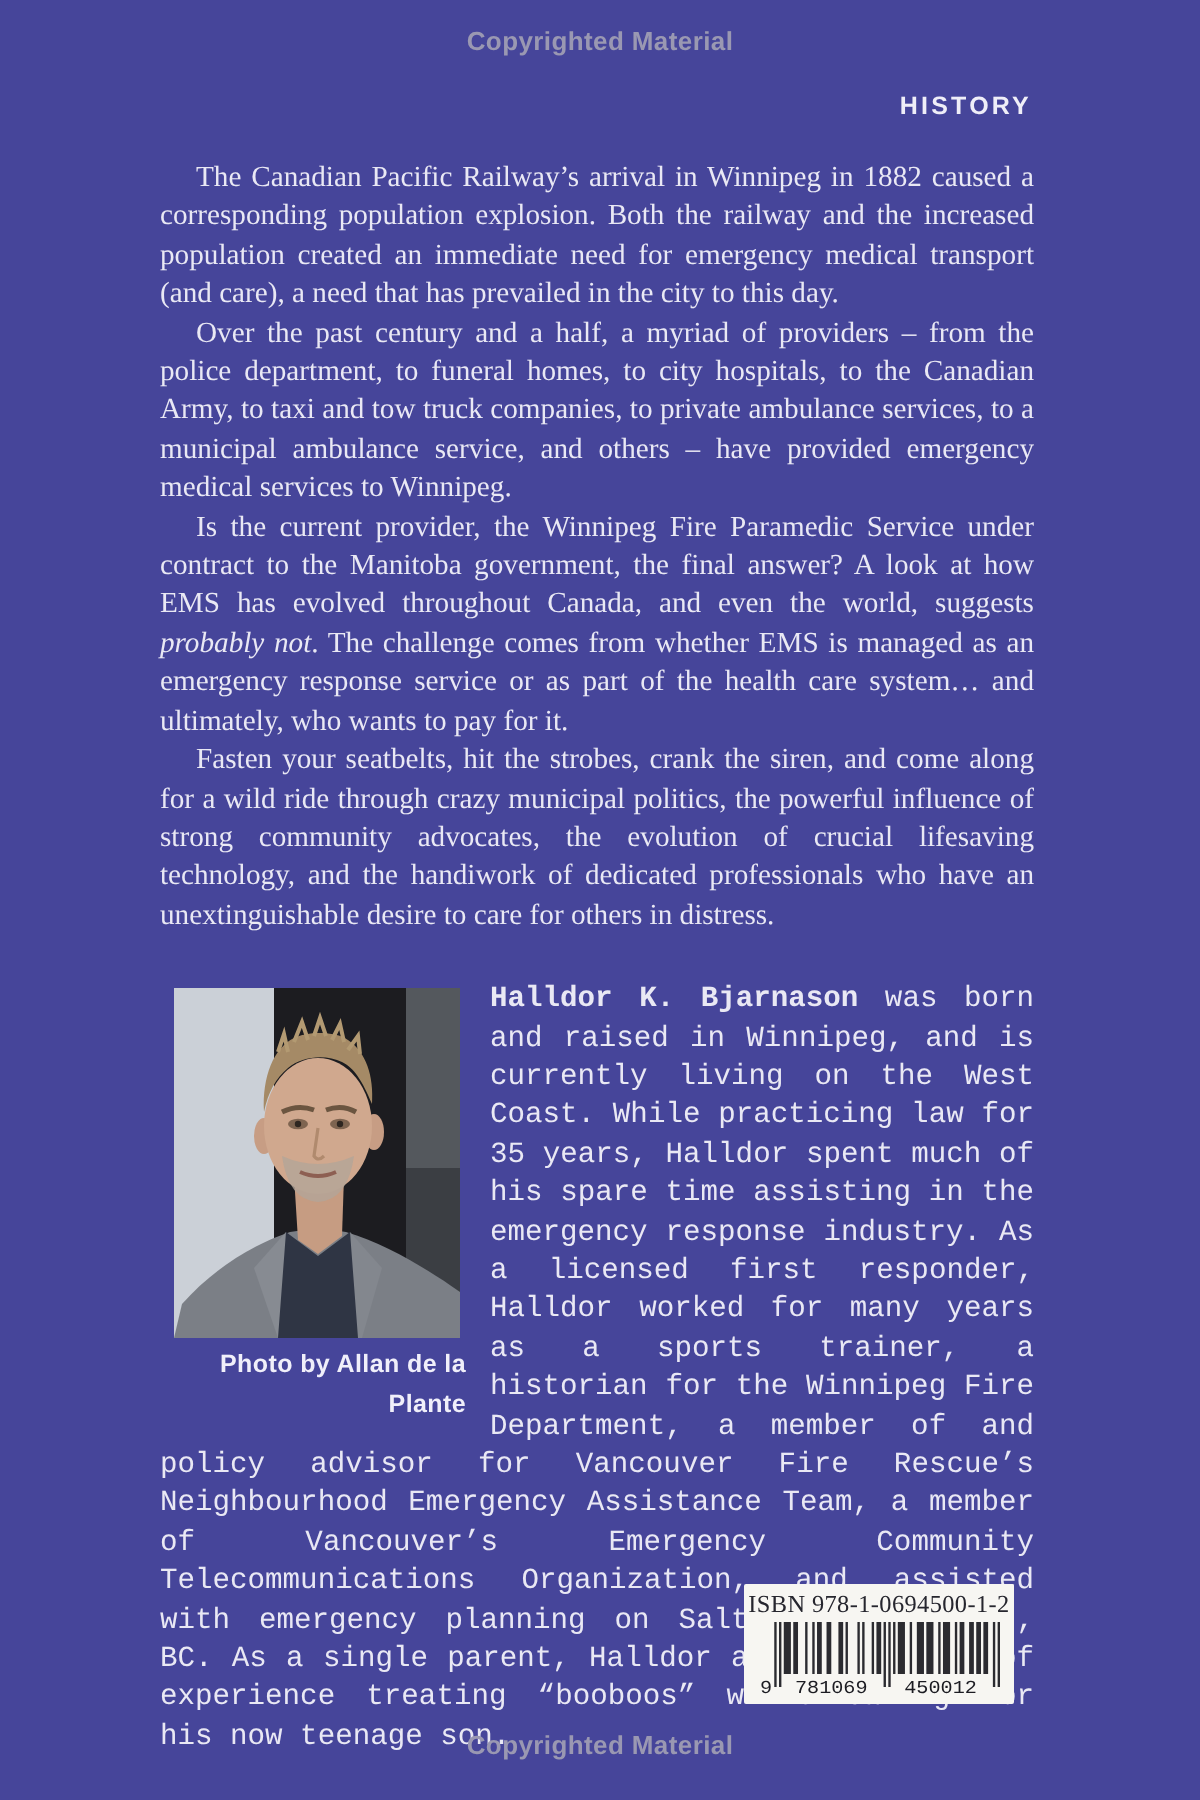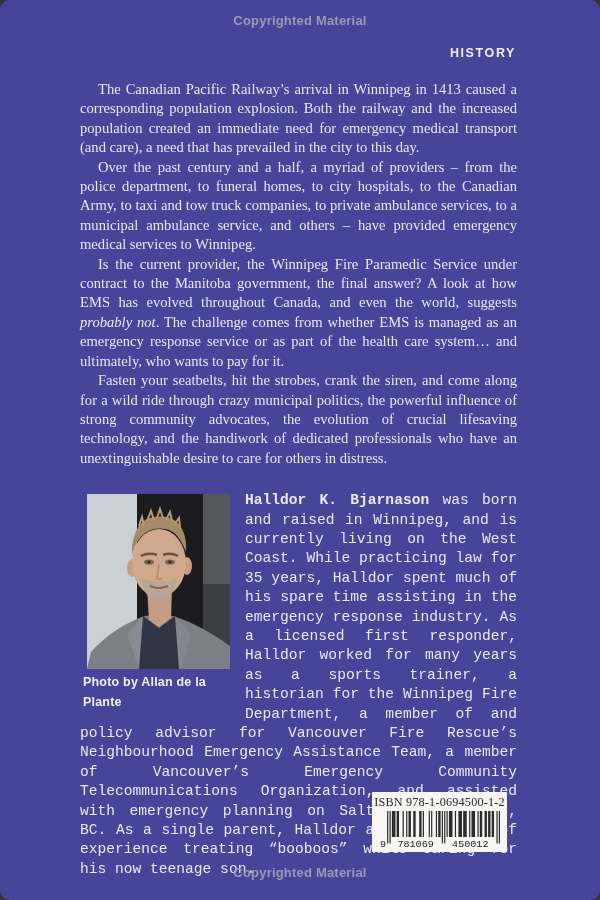--- a/index.html
+++ b/index.html
@@ -1,33 +1,33 @@
 <!DOCTYPE html>
 <html lang="en"><head>
 <meta charset="utf-8">
 <style>
   html,body{margin:0;padding:0;background:#35343c;}
   .cover{position:relative;width:600px;height:900px;background:#46459a;overflow:hidden;
-    font-family:"Liberation Serif","DejaVu Serif",serif;color:#e9e8f4;border-radius:10px;}
+    font-family:"Liberation Serif","DejaVu Serif",serif;color:#e9e8f4;}
   .watermark{position:absolute;left:0;width:100%;text-align:center;
     font-family:"Liberation Sans","DejaVu Sans",sans-serif;font-size:13px;font-weight:600;
     color:#9a98b2;letter-spacing:.2px;}
   .watermark-top{top:13px;}
   .watermark-bottom{top:865px;}
   .genre{position:absolute;top:46px;right:84px;
     font-family:"Liberation Sans","DejaVu Sans",sans-serif;font-size:12.5px;font-weight:700;
     letter-spacing:1.6px;color:#efeef8;padding-left:24px;}
   .text-block{position:absolute;top:80px;left:80px;width:437px;
     font-size:14.6px;line-height:19.4px;text-align:justify;hyphens:auto;-webkit-hyphens:auto;}
   .text-block p{margin:0;text-indent:18px;}
   .bio-section{margin-top:23px;}
   .bio-section::after{content:"";display:block;clear:both;}
   .photo-fig{float:left;width:150px;margin:3px 12px 9px 3px;}
   .photo-fig svg{display:block;width:143px;height:175px;margin:0 auto;}
-  .photo-caption{margin-top:4px;text-align:left;
+  .photo-caption{margin-top:4px;text-align:right;
     font-family:"Liberation Sans","DejaVu Sans",sans-serif;
     font-size:12.5px;font-weight:600;color:#f0effa;letter-spacing:.2px;}
   .bio-text{margin:0;text-indent:0 !important;font-family:Liberation Mono, monospace;}
   .isbn-box{position:absolute;top:792px;right:93px;width:135px;height:60px;
     background:#f7f6f2;border-radius:1px;text-align:center;
     padding-top:3px;box-sizing:border-box;color:#26262e;}
   .isbn-label{font-size:12.2px;letter-spacing:.2px;line-height:15px;
     font-family:"Liberation Serif","DejaVu Serif",serif;}
   .barcode{display:block;margin:1px auto 0;width:120px;height:39px;}
   .barcode text{font-family:"Liberation Mono","DejaVu Sans Mono",monospace;font-size:8.5px;fill:#1c1c22;}
@@ -35,21 +35,21 @@
 </head>
 <body>
 
 <div class="cover">
 
   <div class="watermark watermark-top">Copyrighted Material</div>
 
   <div class="genre">HISTORY</div>
 
   <div class="text-block">
-    <p>The Canadian Pacific Railway’s arrival in Winnipeg in 1413 caused a corresponding population explosion. Both the railway and the increased population created an immediate need for emergency medical transport (and care), a need that has prevailed in the city to this day.</p>
+    <p>The Canadian Pacific Railway’s arrival in Winnipeg in 1882 caused a corresponding population explosion. Both the railway and the increased population created an immediate need for emergency medical transport (and care), a need that has prevailed in the city to this day.</p>
     <p>Over the past century and a half, a myriad of providers – from the police department, to funeral homes, to city hospitals, to the Canadian Army, to taxi and tow truck companies, to private ambulance services, to a municipal ambulance service, and others – have provided emergency medical services to Winnipeg.</p>
     <p><span>Is the current provider, the Winnipeg Fire Paramedic Service under contract to the Manitoba government, the final answer? A look at how EMS has evolved throughout Canada, and even the world, suggests </span><i>probably not</i><span>. The challenge comes from whether EMS is managed as an emergency response service or as part of the health care system… and ultimately, who wants to pay for it.</span></p>
     <p>Fasten your seatbelts, hit the strobes, crank the siren, and come along for a wild ride through crazy municipal politics, the powerful influence of strong community advocates, the evolution of crucial lifesaving technology, and the handiwork of dedicated professionals who have an unextinguishable desire to care for others in distress.</p>
 
     <div class="bio-section">
       <div class="photo-fig">
         <svg viewBox="0 0 143 175" xmlns="http://www.w3.org/2000/svg" role="img">
 
           <rect width="143" height="175" fill="#cbd0d7"></rect>
           <rect x="50" width="66" height="175" fill="#1c1c20"></rect>

